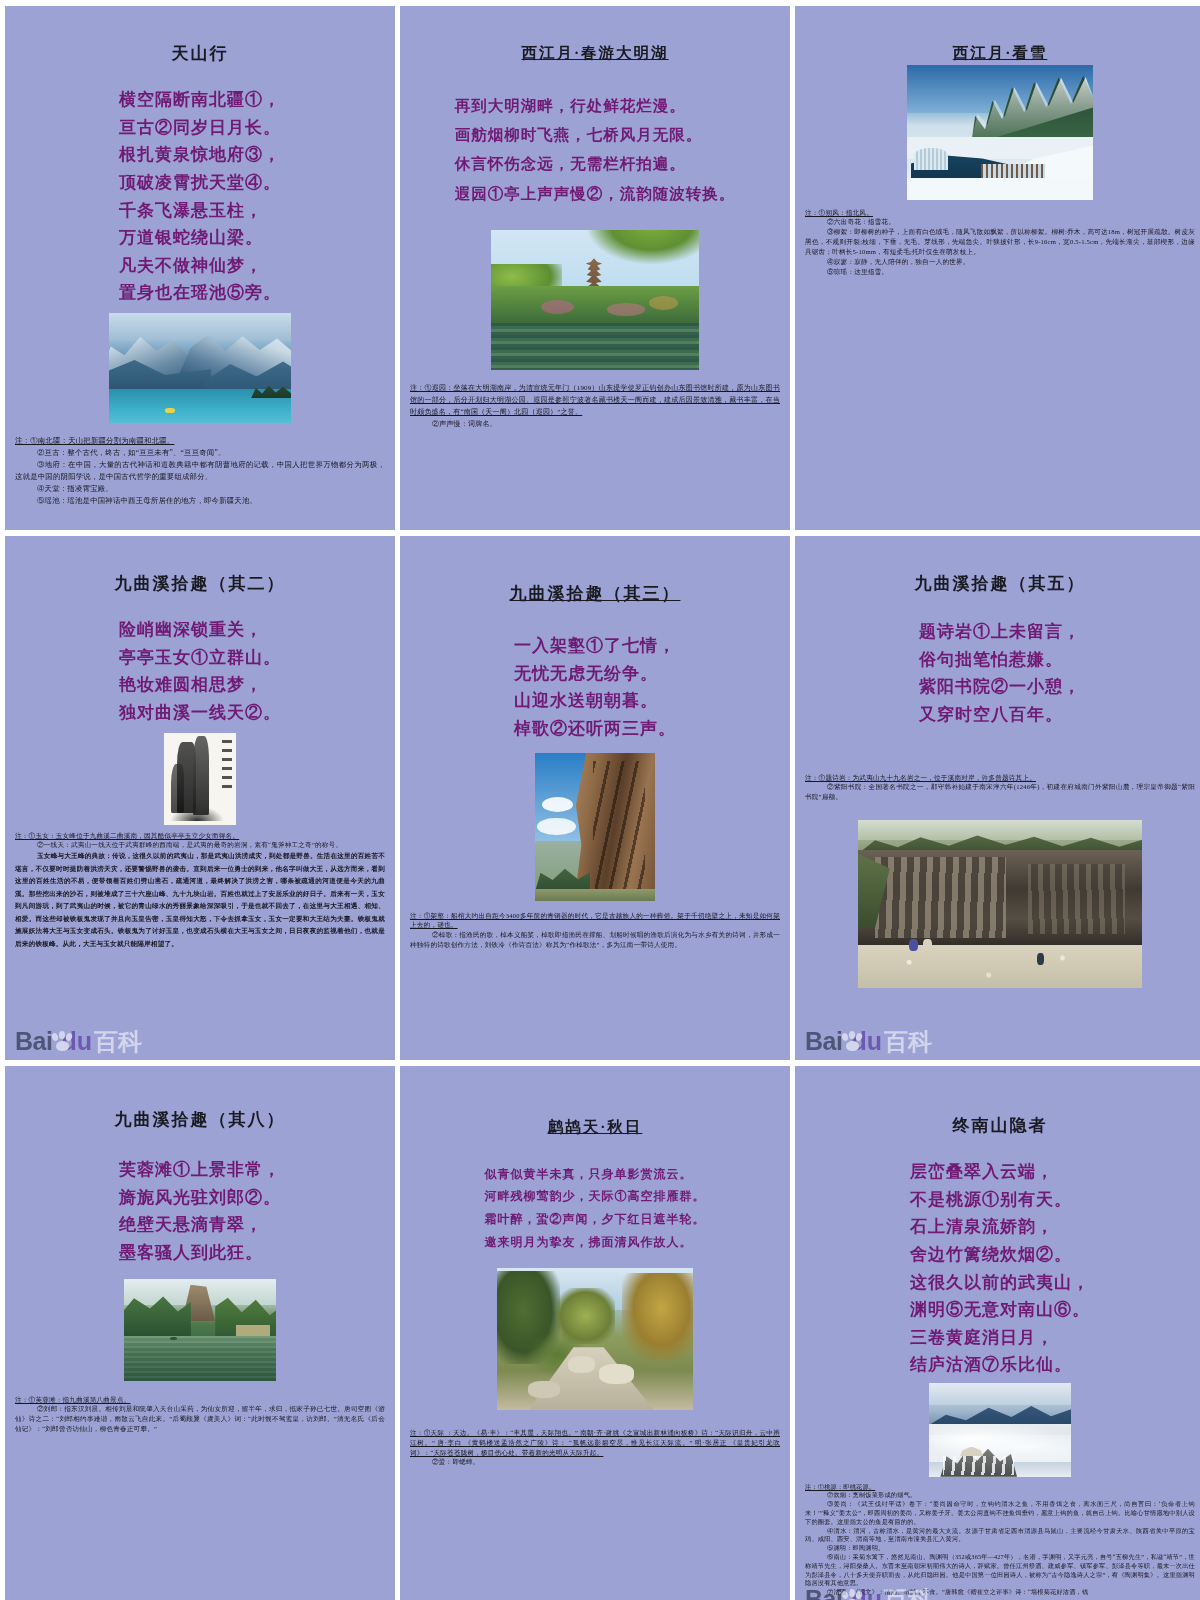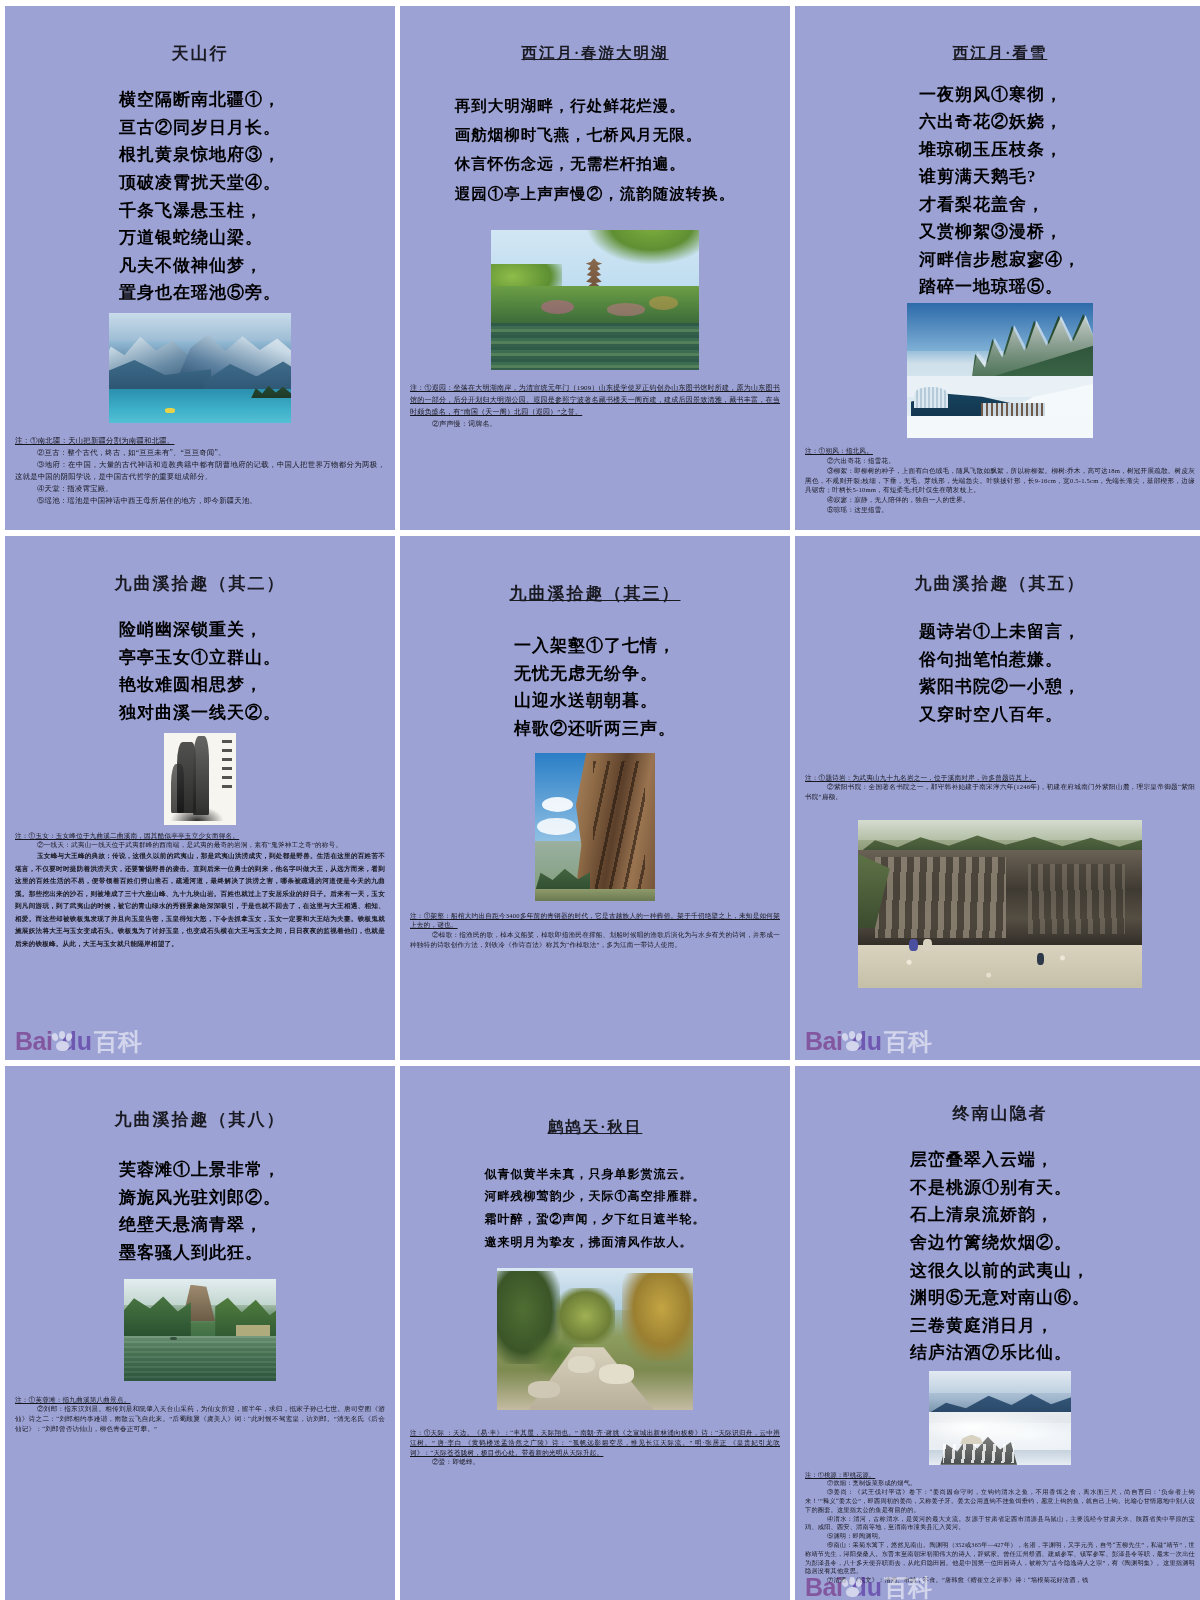--- a/index.html
+++ b/index.html
@@ -49,21 +49,21 @@
     padding-top: 38px;
     line-height: 1.2;
   }
   .poem-title.small {
     font-size: 15.5px;
     text-decoration: underline;
   }
   .poem-body {
     margin: 0;
     padding-top: 22px;
-    color: #000000;
+    color: #701a75;
     font-family: "Liberation Serif", "DejaVu Serif", serif;
     font-size: 17px;
     line-height: 1.62;
     letter-spacing: 1px;
     font-weight: 600;
   }
   .poem-body.block {
     width: max-content;
     margin: 0 auto;
     text-align: left;
@@ -103,21 +103,21 @@
     display: flex;
     align-items: flex-end;
     opacity: .55;
     pointer-events: none;
     user-select: none;
   }
   .wm-bai {
     font-family: "Liberation Sans", sans-serif;
     font-size: 25px;
     font-weight: bold;
-    color: #701a75;
+    color: #0f172a;
     letter-spacing: -0.5px;
     line-height: 1;
   }
   .wm-paw {
     position: relative;
     width: 26px;
     height: 22px;
     margin: 0 1px 1px -2px;
   }
   .wm-paw i {
@@ -374,30 +374,20 @@
       <div class="notes notes-mid" style="padding-top:12px;">
         <p class="flat">注：①遐园：坐落在大明湖南岸，为清宣统元年门（1909）山东提学使罗正钧创办山东图书馆时所建，原为山东图书馆的一部分，后分开划归大明湖公园。遐园是参照宁波著名藏书楼天一阁而建，建成后因景致清雅，藏书丰富，在当时颇负盛名，有“南国（天一阁）北园（遐园）”之誉。</p>
         <p class="hang">②声声慢：词牌名。</p>
       </div>
     </div>
   </div>
 
   <div class="panel">
     <div class="panel-inner">
       <div class="poem-title small">西江月·看雪</div>
-      <div class="poem-body block" style="padding-top:18px;">
-        <div class="poem-line">一夜朔风①寒彻，</div>
-        <div class="poem-line">六出奇花②妖娆，</div>
-        <div class="poem-line">堆琼砌玉压枝条，</div>
-        <div class="poem-line">谁剪满天鹅毛?</div>
-        <div class="poem-line">才看梨花盖舍，</div>
-        <div class="poem-line">又赏柳絮③漫桥，</div>
-        <div class="poem-line">河畔信步慰寂寥④，</div>
-        <div class="poem-line">踏碎一地琼瑶⑤。</div>
-      </div>
       <div class="poem-figure ph ph-snow" style="width:186px;height:135px;margin-top:2px;">
         <span class="sky"></span>
           <span class="forest"></span>
           <span class="snowcaps"></span>
         <span class="bankfar"></span>
           <span class="snowright"></span>
           <span class="stream"></span>
         <span class="icegrass"></span>
           <span class="posts"></span>
           <span class="bankfront"></span>
@@ -560,21 +550,21 @@
       </div>
       <div class="notes notes-tiny" style="padding-top:18px;">
         <p class="flat">注：①天际 ：天边。《易·丰》：“丰其屋，天际翔也。” 南朝·齐·谢朓《之宣城出新林浦向板桥》诗：“天际识归舟，云中辨江树。” 唐·李白 《黄鹤楼送孟浩然之广陵》诗： “孤帆远影碧空尽，惟见长江天际流。” 明·张居正 《皇贵妃引龙吹词》：“天际苍苍陇树，极目伤心处。带着新的光明从天际升起。</p>
         <p class="hang">②蛩：即蟋蟀。</p>
       </div>
     </div>
   </div>
 
   <div class="panel">
     <div class="panel-inner">
-      <div class="poem-title" style="padding-top:38px;">终南山隐者</div>
+      <div class="poem-title" style="padding-top:38px;margin-top:12px;">终南山隐者</div>
       <div class="poem-body block" style="padding-top:22px;">
         <div class="poem-line">层峦叠翠入云端，</div>
         <div class="poem-line">不是桃源①别有天。</div>
         <div class="poem-line">石上清泉流娇韵，</div>
         <div class="poem-line">舍边竹篱绕炊烟②。</div>
         <div class="poem-line">这很久以前的武夷山，</div>
         <div class="poem-line">渊明⑤无意对南山⑥。</div>
         <div class="poem-line">三卷黄庭消日月，</div>
         <div class="poem-line">结庐沽酒⑦乐比仙。</div>
       </div>

